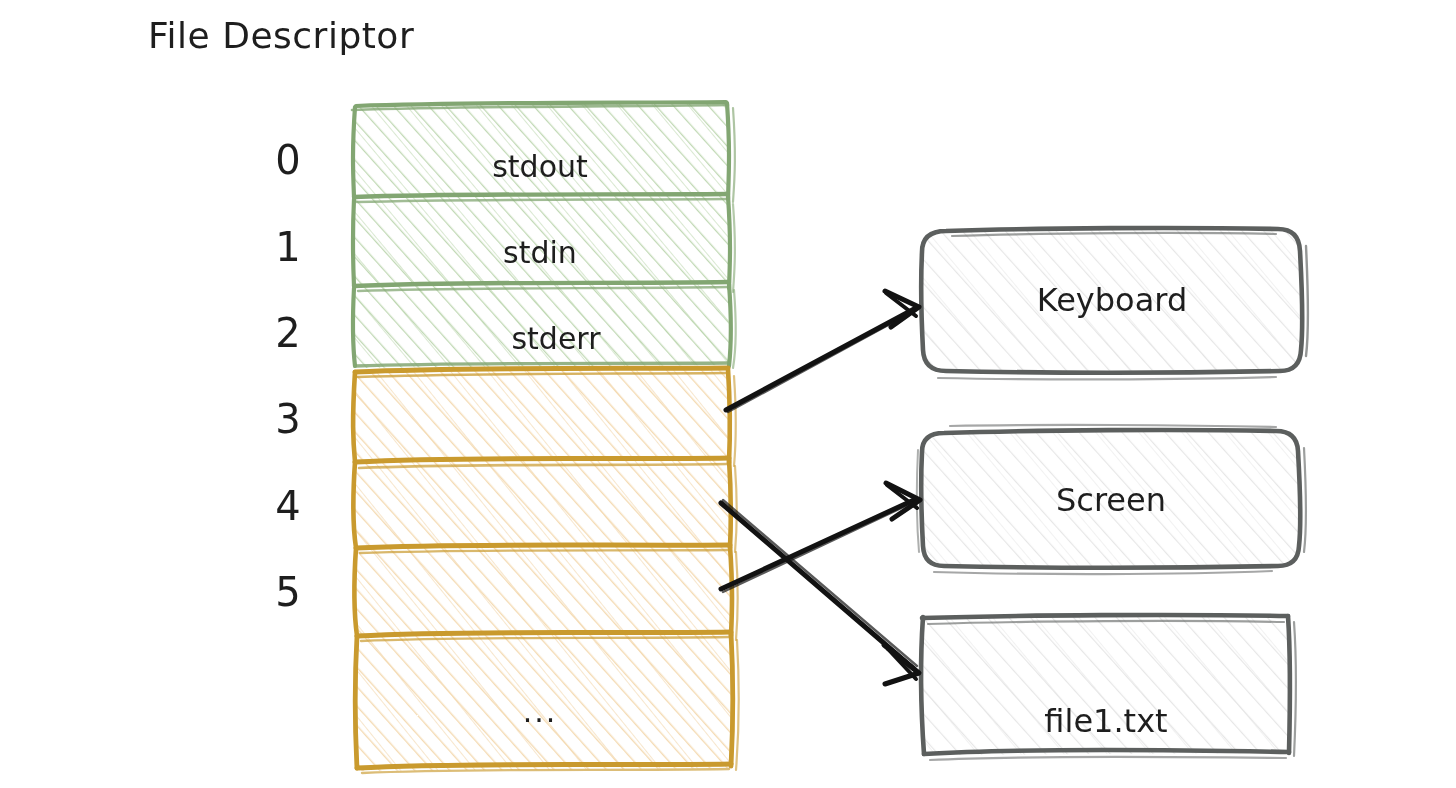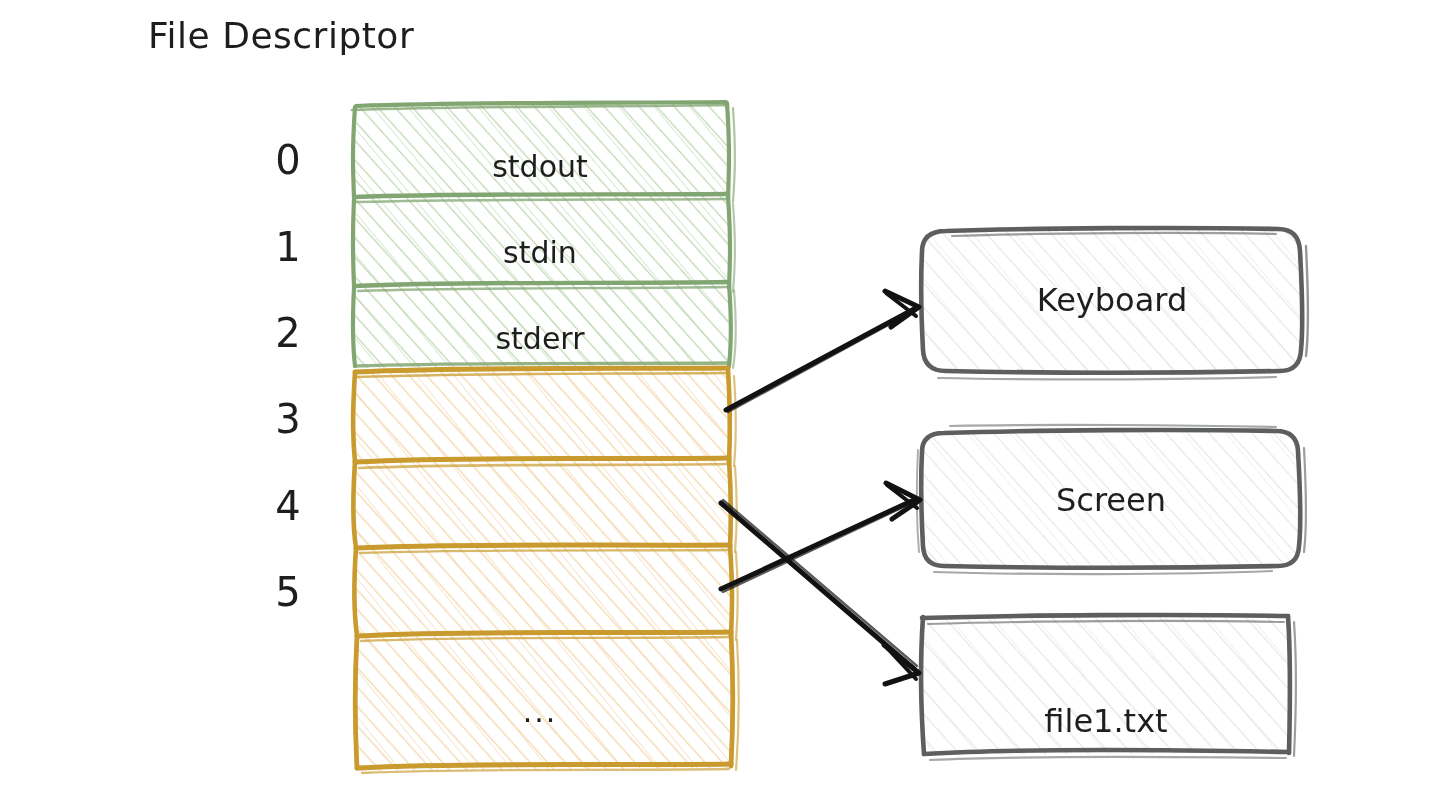--- a/index.html
+++ b/index.html
@@ -208,21 +208,21 @@
 
   <div class="lbl fd-index" style="left:266px; top:140px;">0</div>
   <div class="lbl fd-index" style="left:266px; top:227px;">1</div>
   <div class="lbl fd-index" style="left:266px; top:313px;">2</div>
   <div class="lbl fd-index" style="left:266px; top:399px;">3</div>
   <div class="lbl fd-index" style="left:266px; top:486px;">4</div>
   <div class="lbl fd-index" style="left:266px; top:572px;">5</div>
 
   <div class="lbl cell-text" style="left:352px; top:152px;">stdout</div>
   <div class="lbl cell-text" style="left:352px; top:238px;">stdin</div>
-  <div class="lbl cell-text" style="left:352px; top:324px;">stderr</div>
+  <div class="lbl cell-text" style="left:352px; top:324px;padding-left:16px;">stderr</div>
   <div class="lbl cell-text" style="left:352px; top:410px;"></div>
   <div class="lbl cell-text" style="left:352px; top:497px;"></div>
   <div class="lbl cell-text" style="left:352px; top:583px;"></div>
   <div class="lbl dots-text" style="left:352px; top:697px;">...</div>
 
   <div class="lbl dev-text" style="left:922px; top:284px; width:380px;">Keyboard</div>
   <div class="lbl dev-text" style="left:922px; top:484px; width:378px;">Screen</div>
   <div class="lbl dev-text" style="left:922px; top:669px; width:368px;margin-top:36px;">file1.txt</div>
 
   <div class="hit" style="left:352px; top:101px; width:380px; height:94px;"></div>

